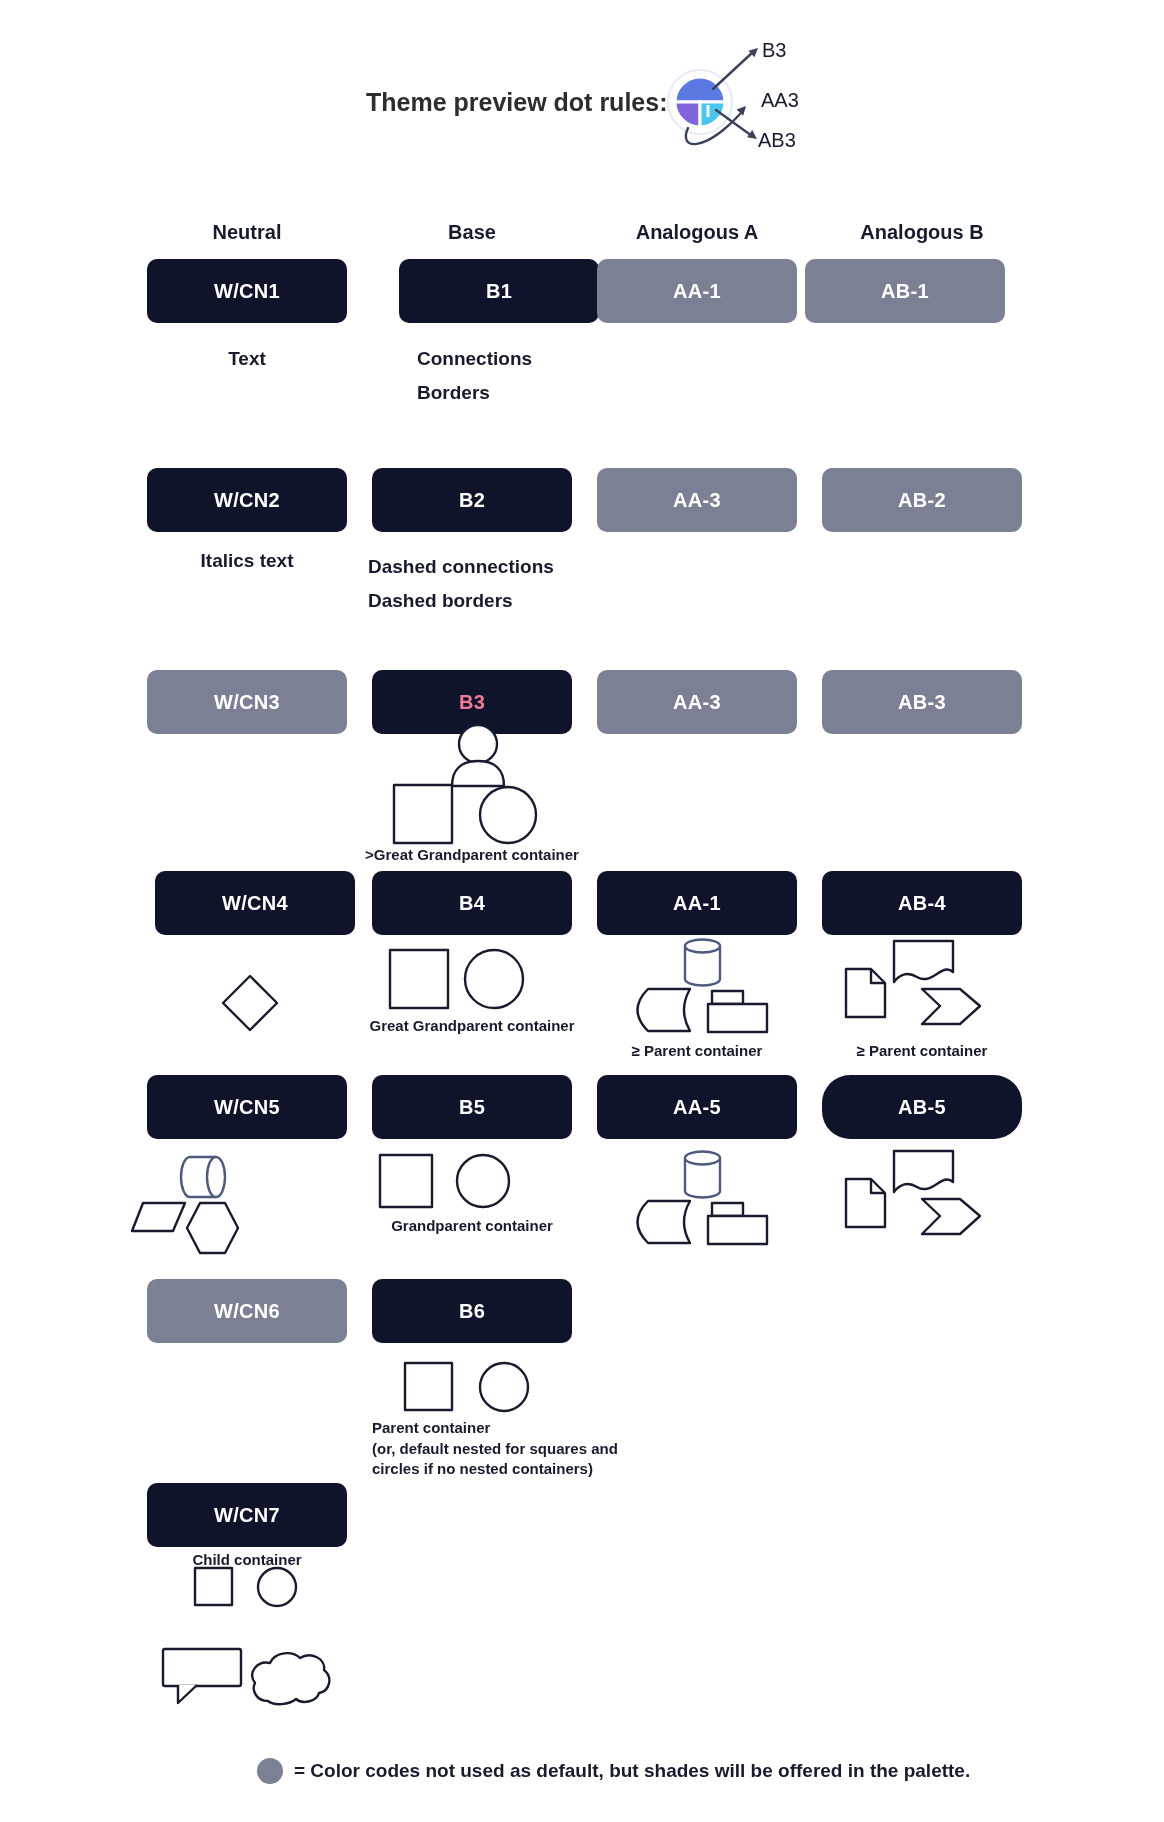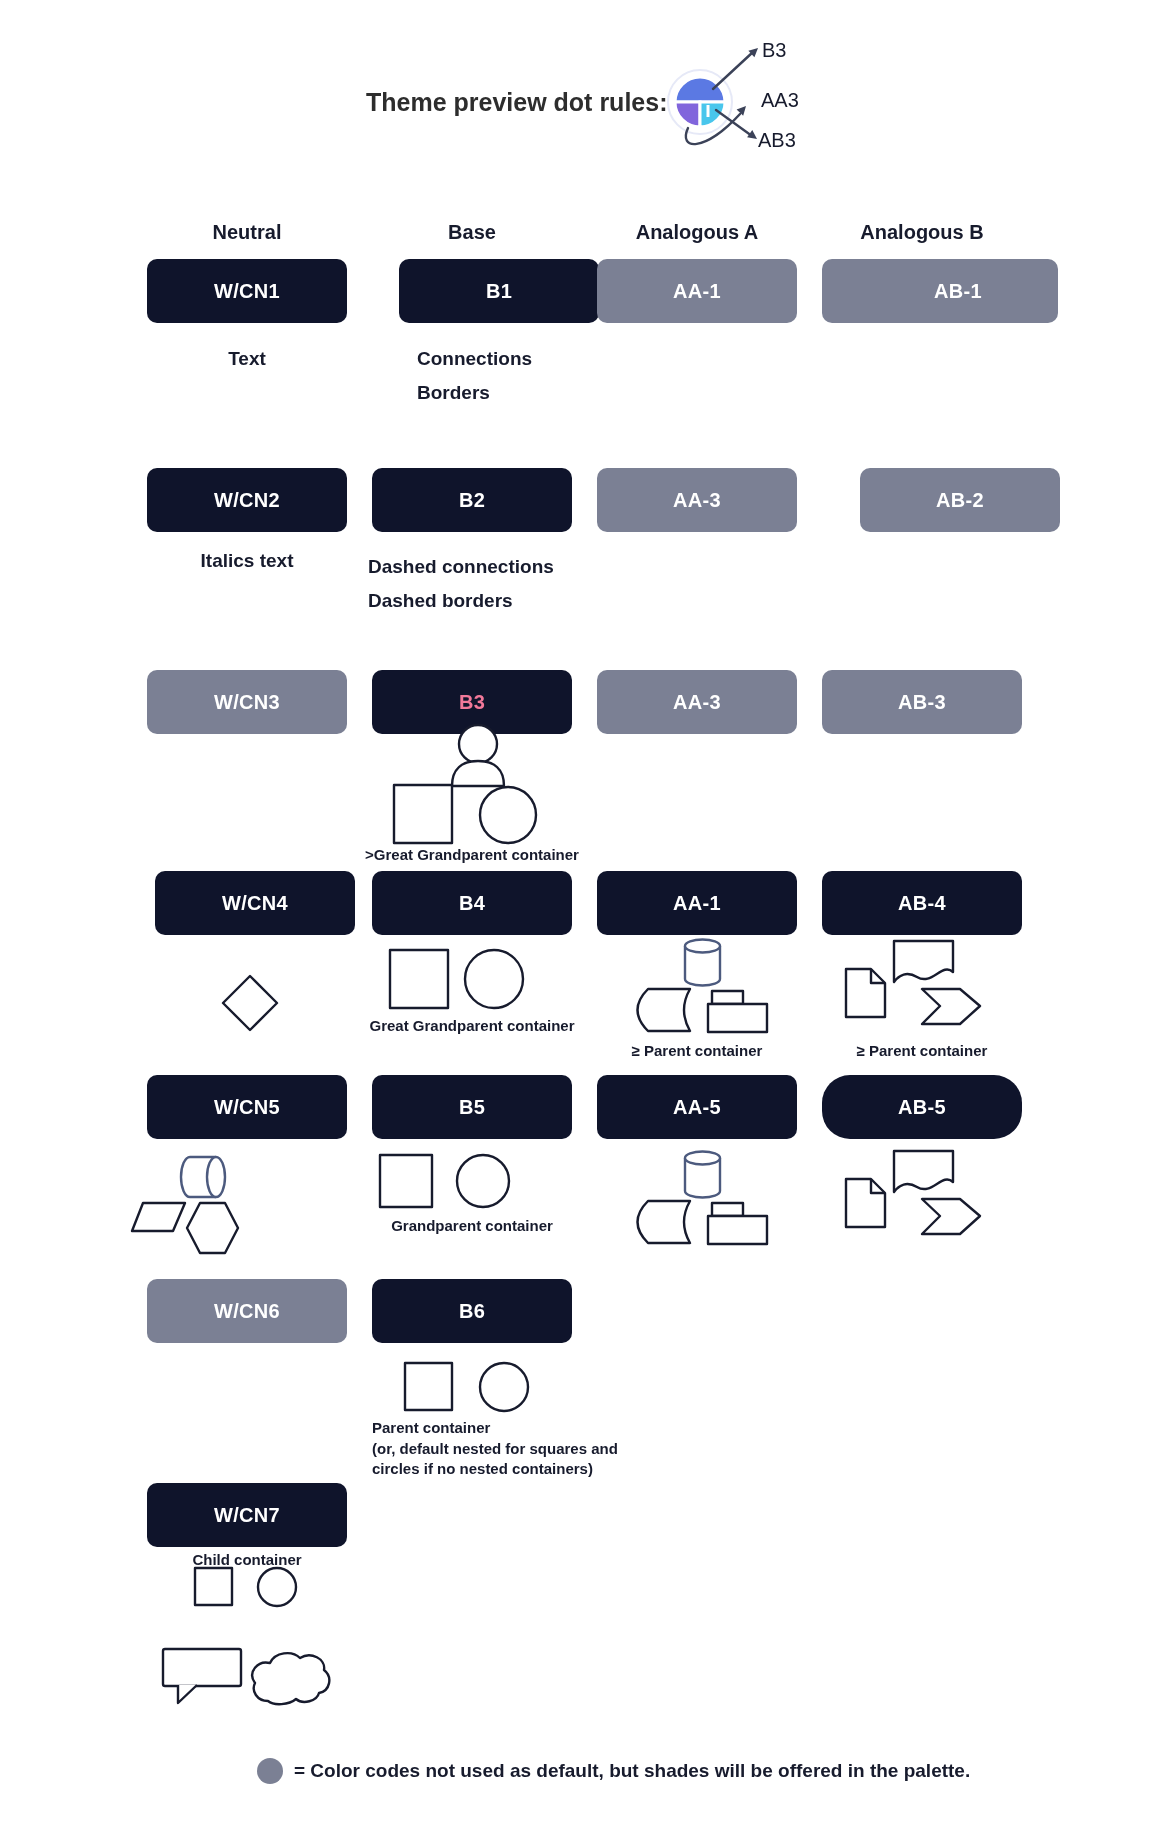--- a/index.html
+++ b/index.html
@@ -49,31 +49,31 @@
   <div class="dotlabel" style="left:758px;top:128px;">AB3</div>
 
   <div class="hdr" style="left:147px;top:221px;">Neutral</div>
   <div class="hdr" style="left:372px;top:221px;">Base</div>
   <div class="hdr" style="left:597px;top:221px;">Analogous A</div>
   <div class="hdr" style="left:822px;top:221px;">Analogous B</div>
 
   <div class="pill dark" style="left:147px;top:259px;">W/CN1</div>
   <div class="pill dark" style="left:372px;top:259px;margin-left:27px;">B1</div>
   <div class="pill slate" style="left:597px;top:259px;">AA-1</div>
-  <div class="pill slate" style="left:822px;top:259px;padding-left:36px;">AB-1</div>
+  <div class="pill slate" style="left:805px;top:259px;">AB-1</div>
   <div class="cap lg c200" style="left:147px;top:342px;">Text</div>
   <div class="cap lg" style="left:417px;top:342px;">
     <div>Connections</div>
     <div>Borders</div>
   </div>
 
   <div class="pill dark" style="left:147px;top:468px;">W/CN2</div>
   <div class="pill dark" style="left:372px;top:468px;">B2</div>
   <div class="pill slate" style="left:597px;top:468px;">AA-3</div>
-  <div class="pill slate" style="left:860px;top:468px;text-align:right;">AB-2</div>
+  <div class="pill slate" style="left:822px;top:468px;text-align:right;">AB-2</div>
   <div class="cap lg c200" style="left:147px;top:544px;">Italics text</div>
   <div class="cap lg" style="left:368px;top:550px;">
     <div>Dashed connections</div>
     <div>Dashed borders</div>
   </div>
 
   <div class="pill slate" style="left:147px;top:670px;">W/CN3</div>
   <div class="pill dark pinktext" style="left:372px;top:670px;">B3</div>
   <div class="pill slate" style="left:597px;top:670px;">AA-3</div>
   <div class="pill slate" style="left:822px;top:670px;">AB-3</div>

